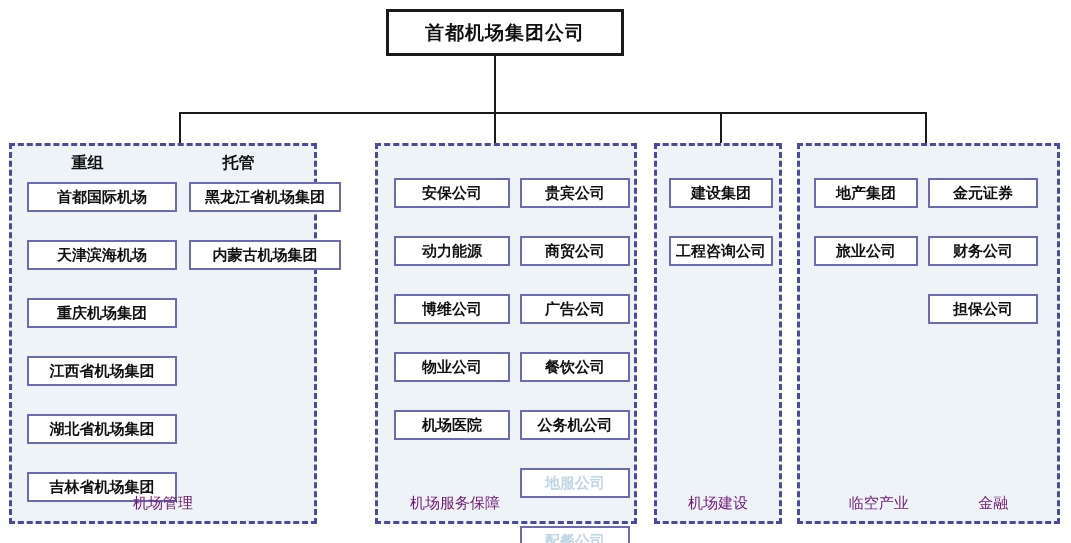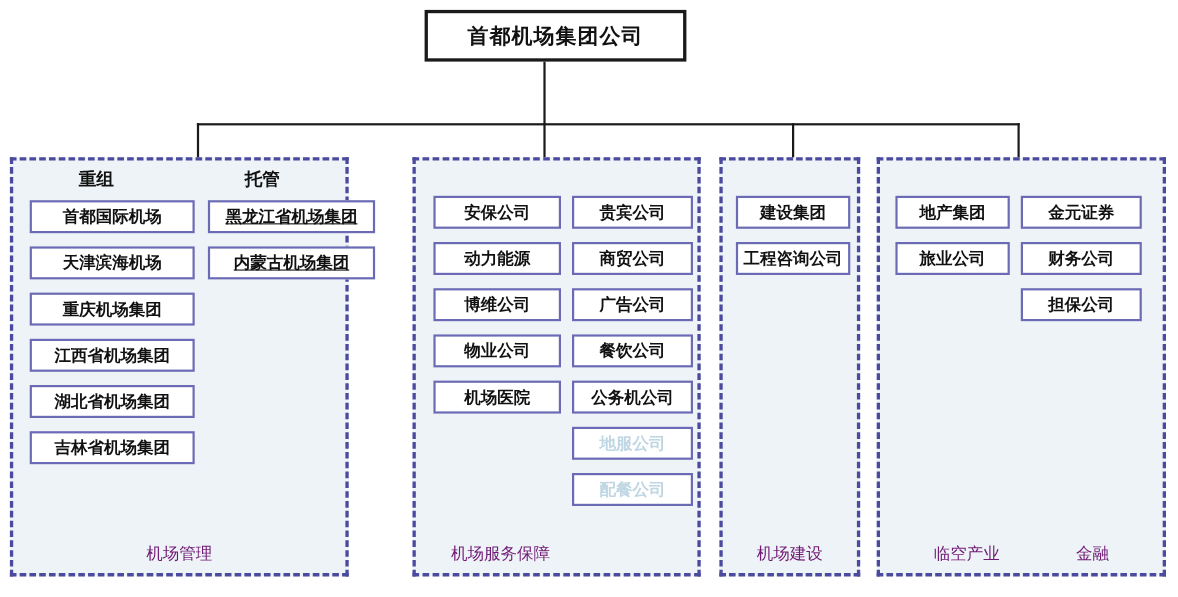--- a/index.html
+++ b/index.html
@@ -69,21 +69,21 @@
   }
 
   .cols {
     position: absolute;
     display: flex;
     gap: 10px;
   }
   .col {
     display: flex;
     flex-direction: column;
-    gap: 12px;
+    gap: 28px;
   }
 
   .node {
     border: 2px solid #6a6ab5;
     background: #ffffff;
     box-sizing: border-box;
     height: 30px;
     display: flex;
     align-items: center;
     justify-content: center;
@@ -109,21 +109,21 @@
     font-size: 15px;
     font-weight: normal;
     color: #701a75;
   }
 
   
   #group-1 { left: 9px;  top: 143px; width: 308px; height: 381px; }
   #group-1 .group-headers { top: 7px; }
   #group-1 .cols { left: 15px; top: 36px; gap: 12px; }
   #group-1 .col-a .node { width: 150px; }
-  #group-1 .col-b .node { width: 152px; text-decoration: underline; }
+  #group-1 .col-b .node { width: 152px; }
   #group-1 .footer-labels { justify-content: center; }
 
   
   #group-2 { left: 375px; top: 143px; width: 262px; height: 381px; }
   #group-2 .cols { left: 16px; top: 32px; gap: 10px; }
   #group-2 .col-a .node { width: 116px; }
   #group-2 .col-b .node { width: 110px; }
   #group-2 .footer-labels { justify-content: flex-start; padding-left: 16px; margin-left: 16px; }
 
   

